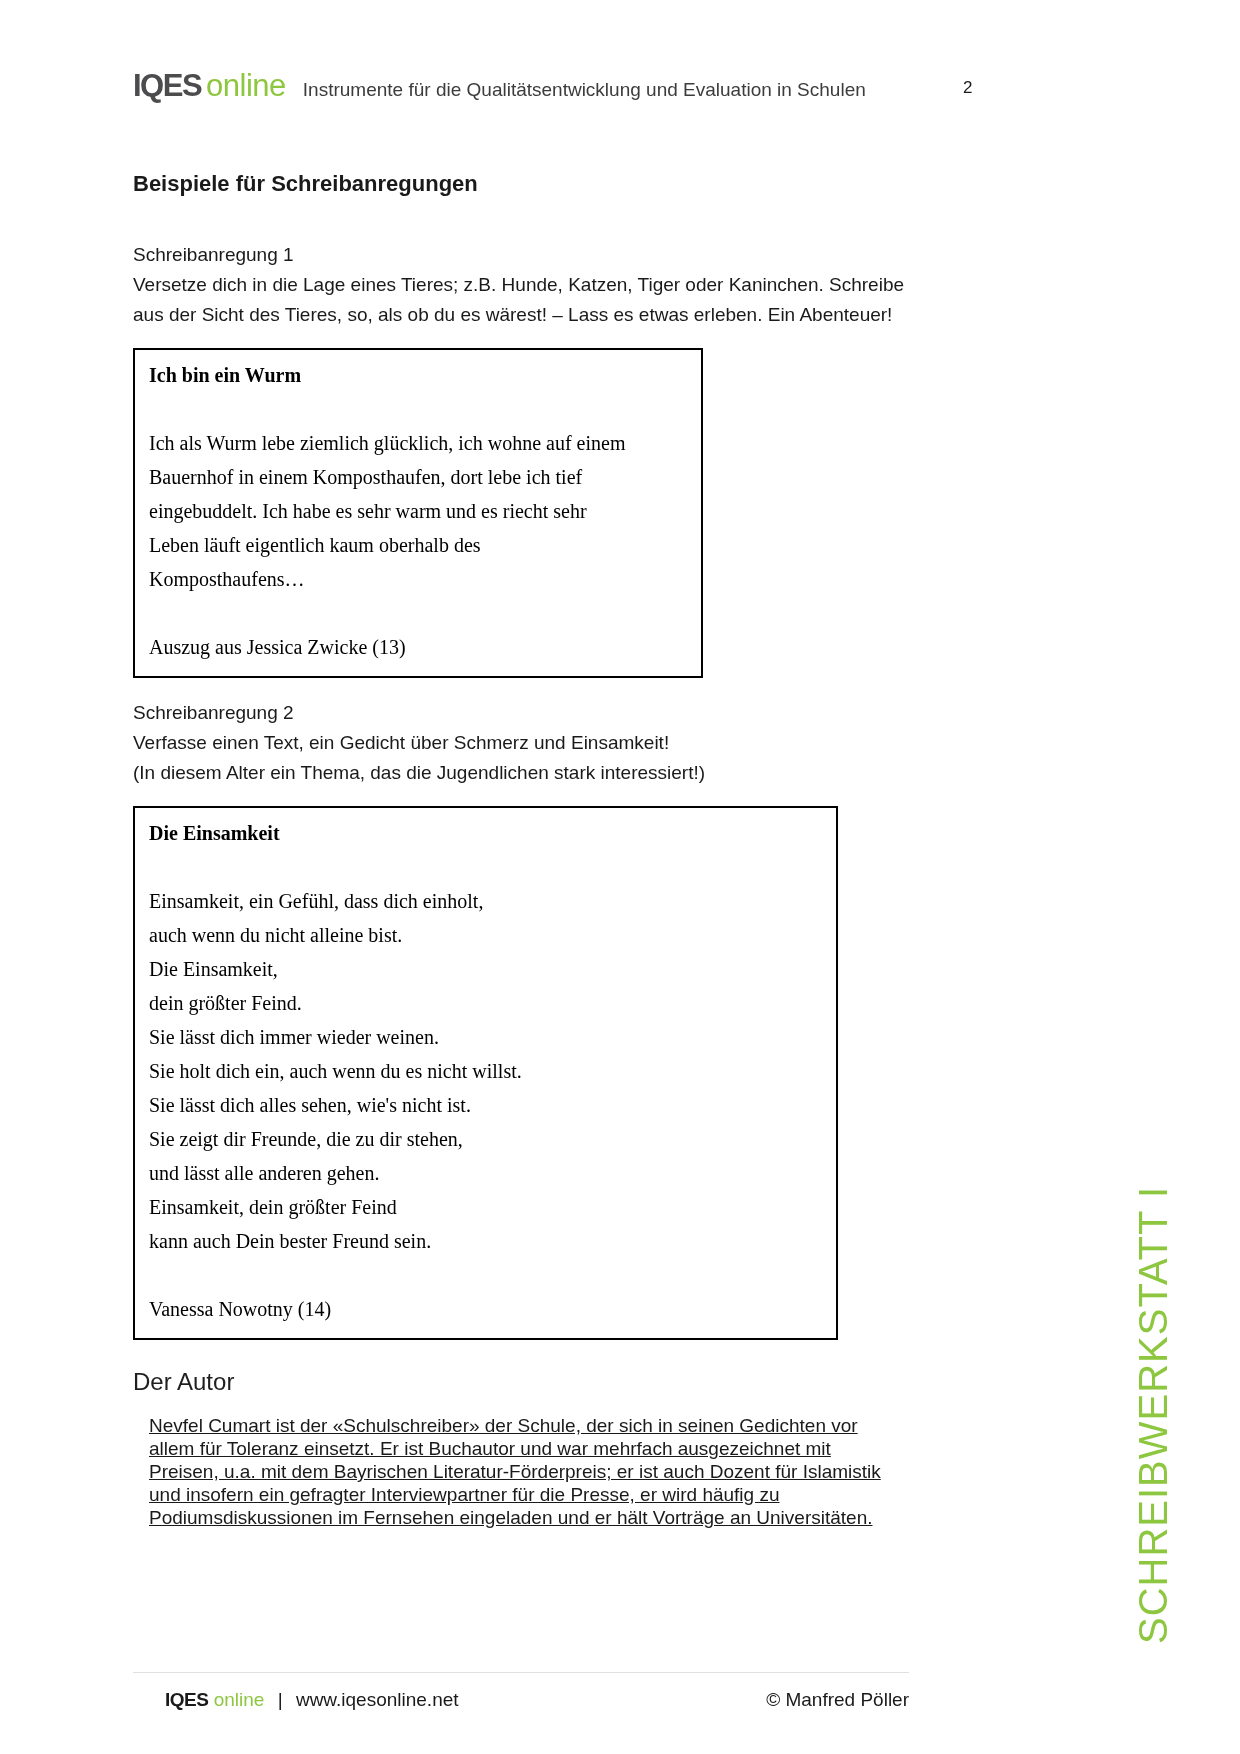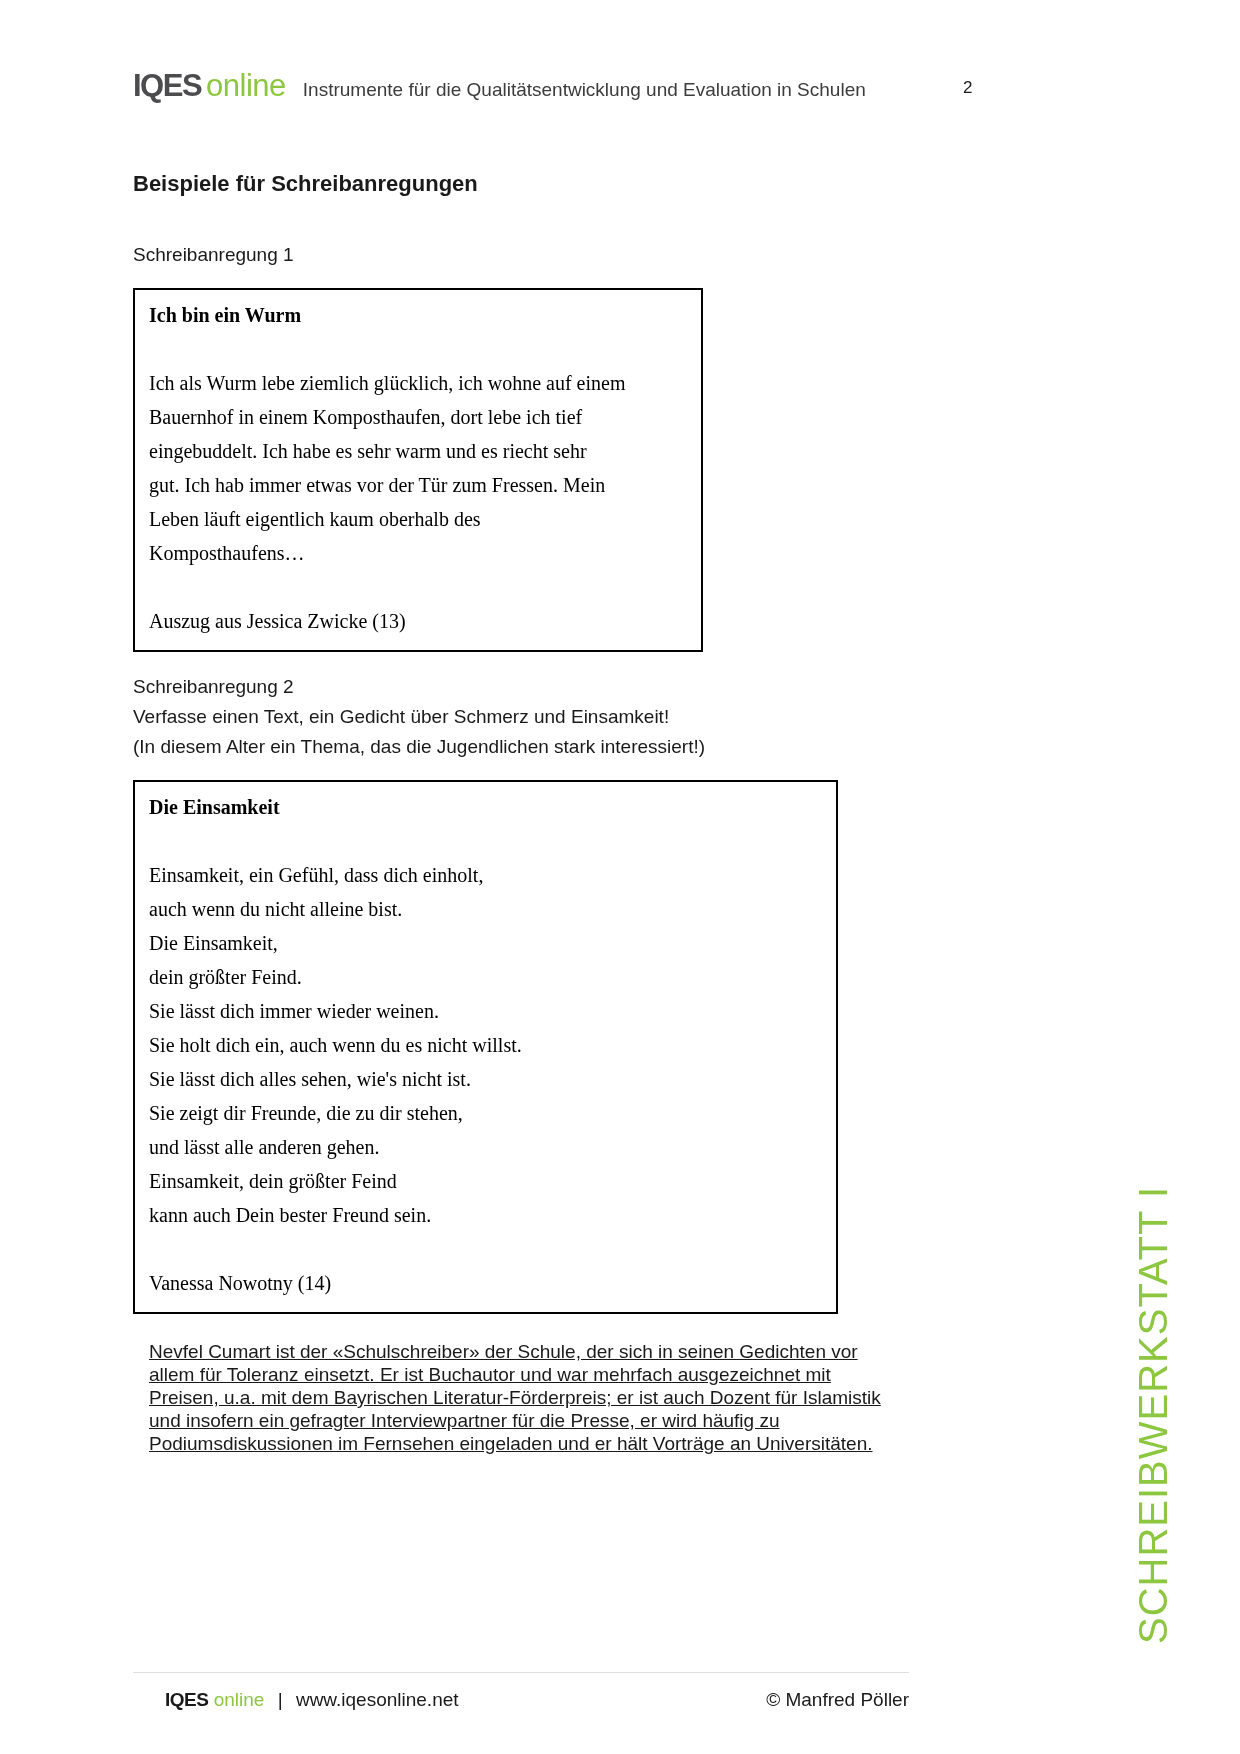--- a/index.html
+++ b/index.html
@@ -84,28 +84,28 @@
     <span class="brand-online">online</span>
   <span class="tagline">Instrumente für die Qualitätsentwicklung und Evaluation in Schulen</span>
 </div>
 <div class="page-number">2</div>
 
 <div class="content">
 
   <h1 class="doc-title">Beispiele für Schreibanregungen</h1>
 
   <p class="prompt-label">Schreibanregung 1</p>
+  <p class="prompt-text">Versetze dich in die Lage eines Tieres; z.B. Hunde, Katzen, Tiger oder Kaninchen. Schreibe aus der Sicht des Tieres, so, als ob du es wärest! – Lass es etwas erleben. Ein Abenteuer!</p>
 
   <div class="hand-box box1">
     <div class="box-title">Ich bin ein Wurm</div>
     <div class="box-gap"></div>
     <div class="box-line">Ich als Wurm lebe ziemlich glücklich, ich wohne auf einem</div>
     <div class="box-line">Bauernhof in einem Komposthaufen, dort lebe ich tief</div>
     <div class="box-line">eingebuddelt. Ich habe es sehr warm und es riecht sehr</div>
-    <div class="box-line">gut. Ich hab immer etwas vor der Tür zum Fressen. Mein</div>
     <div class="box-line">Leben läuft eigentlich kaum oberhalb des</div>
     <div class="box-line">Komposthaufens…</div>
     <div class="box-gap"></div>
     <div class="box-line">Auszug aus Jessica Zwicke (13)</div>
   </div>
 
   <p class="prompt-label">Schreibanregung 2</p>
   <p class="prompt-text">Verfasse einen Text, ein Gedicht über Schmerz und Einsamkeit!</p>
   <p class="prompt-text">(In diesem Alter ein Thema, das die Jugendlichen stark interessiert!)</p>
 
@@ -120,20 +120,21 @@
     <div class="box-line">Sie holt dich ein, auch wenn du es nicht willst.</div>
     <div class="box-line">Sie lässt dich alles sehen, wie's nicht ist.</div>
     <div class="box-line">Sie zeigt dir Freunde, die zu dir stehen,</div>
     <div class="box-line">und lässt alle anderen gehen.</div>
     <div class="box-line">Einsamkeit, dein größter Feind</div>
     <div class="box-line">kann auch Dein bester Freund sein.</div>
     <div class="box-gap"></div>
     <div class="box-line">Vanessa Nowotny (14)</div>
   </div>
 
+  <h2 class="author-heading">Der Autor</h2>
   <p class="author-text">Nevfel Cumart ist der «Schulschreiber» der Schule, der sich in seinen Gedichten vor allem für Toleranz einsetzt. Er ist Buchautor und war mehrfach ausgezeichnet mit Preisen, u.a. mit dem Bayrischen Literatur-Förderpreis; er ist auch Dozent für Islamistik und insofern ein gefragter Interviewpartner für die Presse, er wird häufig zu Podiumsdiskussionen im Fernsehen eingeladen und er hält Vorträge an Universitäten.</p>
 
 </div>
 
 <div class="vertical-label">SCHREIBWERKSTATT I</div>
 
 <div class="footer">
   <div class="footer-left">
     <span class="footer-brand">IQES</span>
     <span class="footer-online">online</span>

